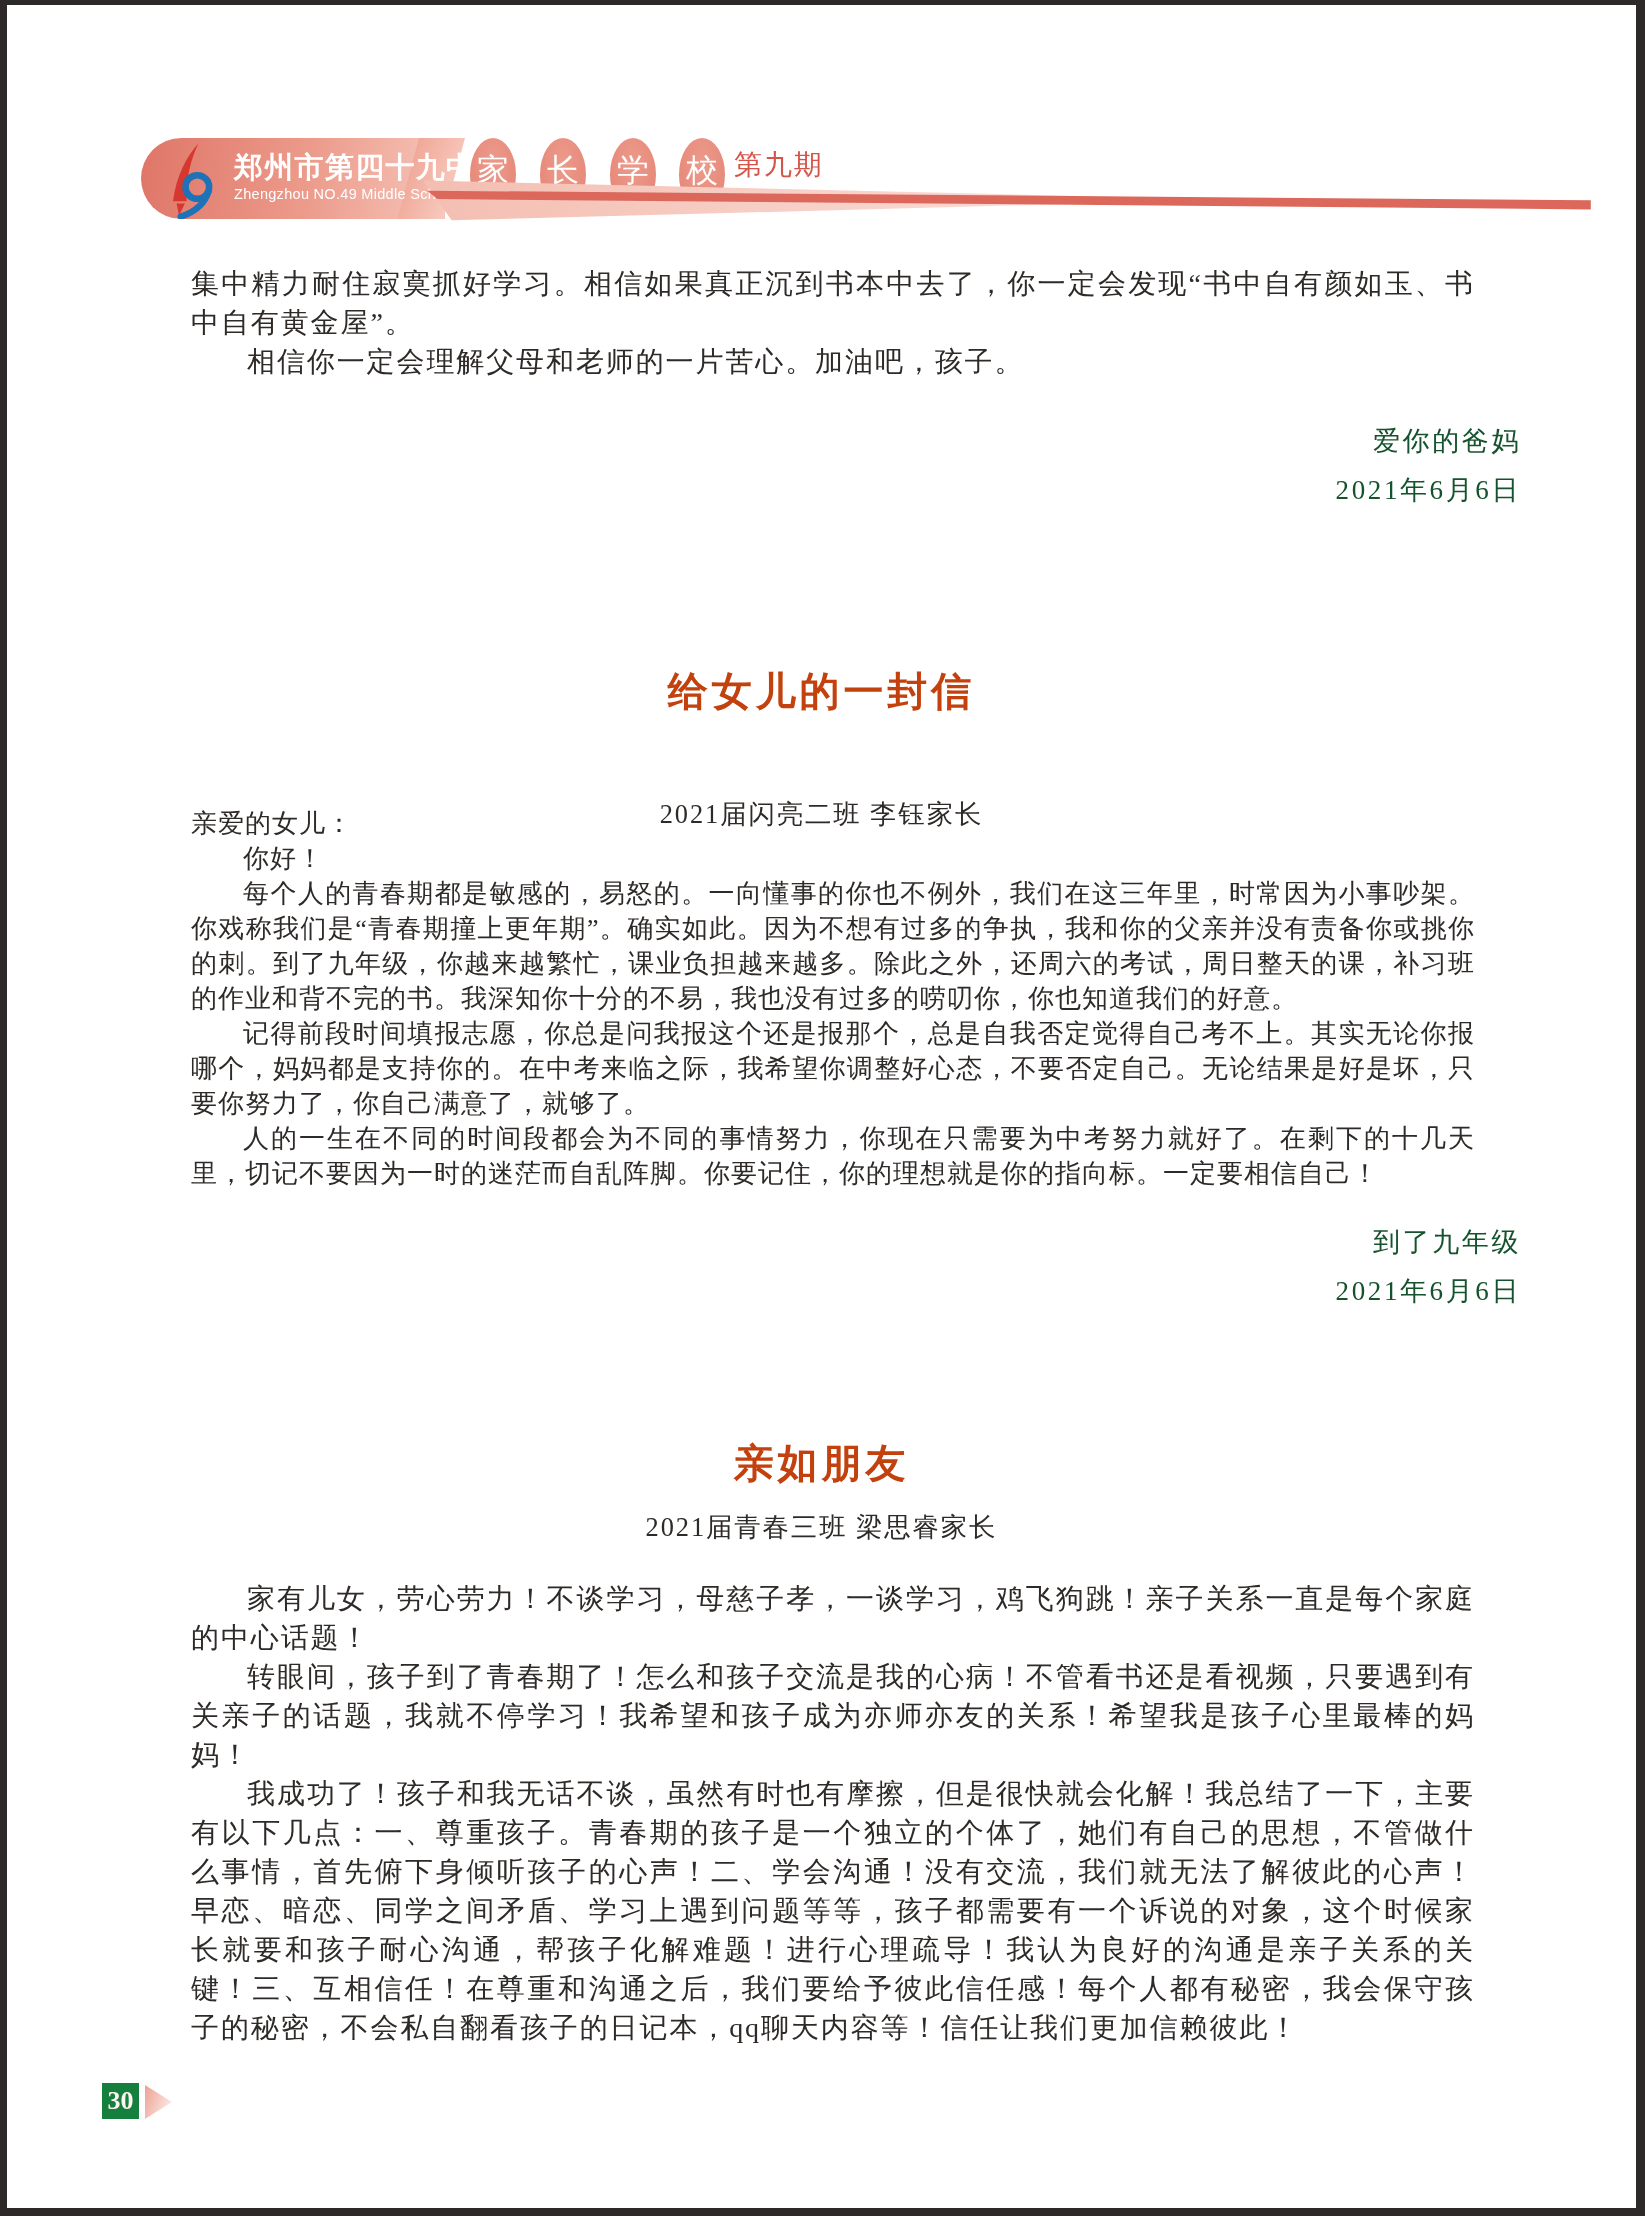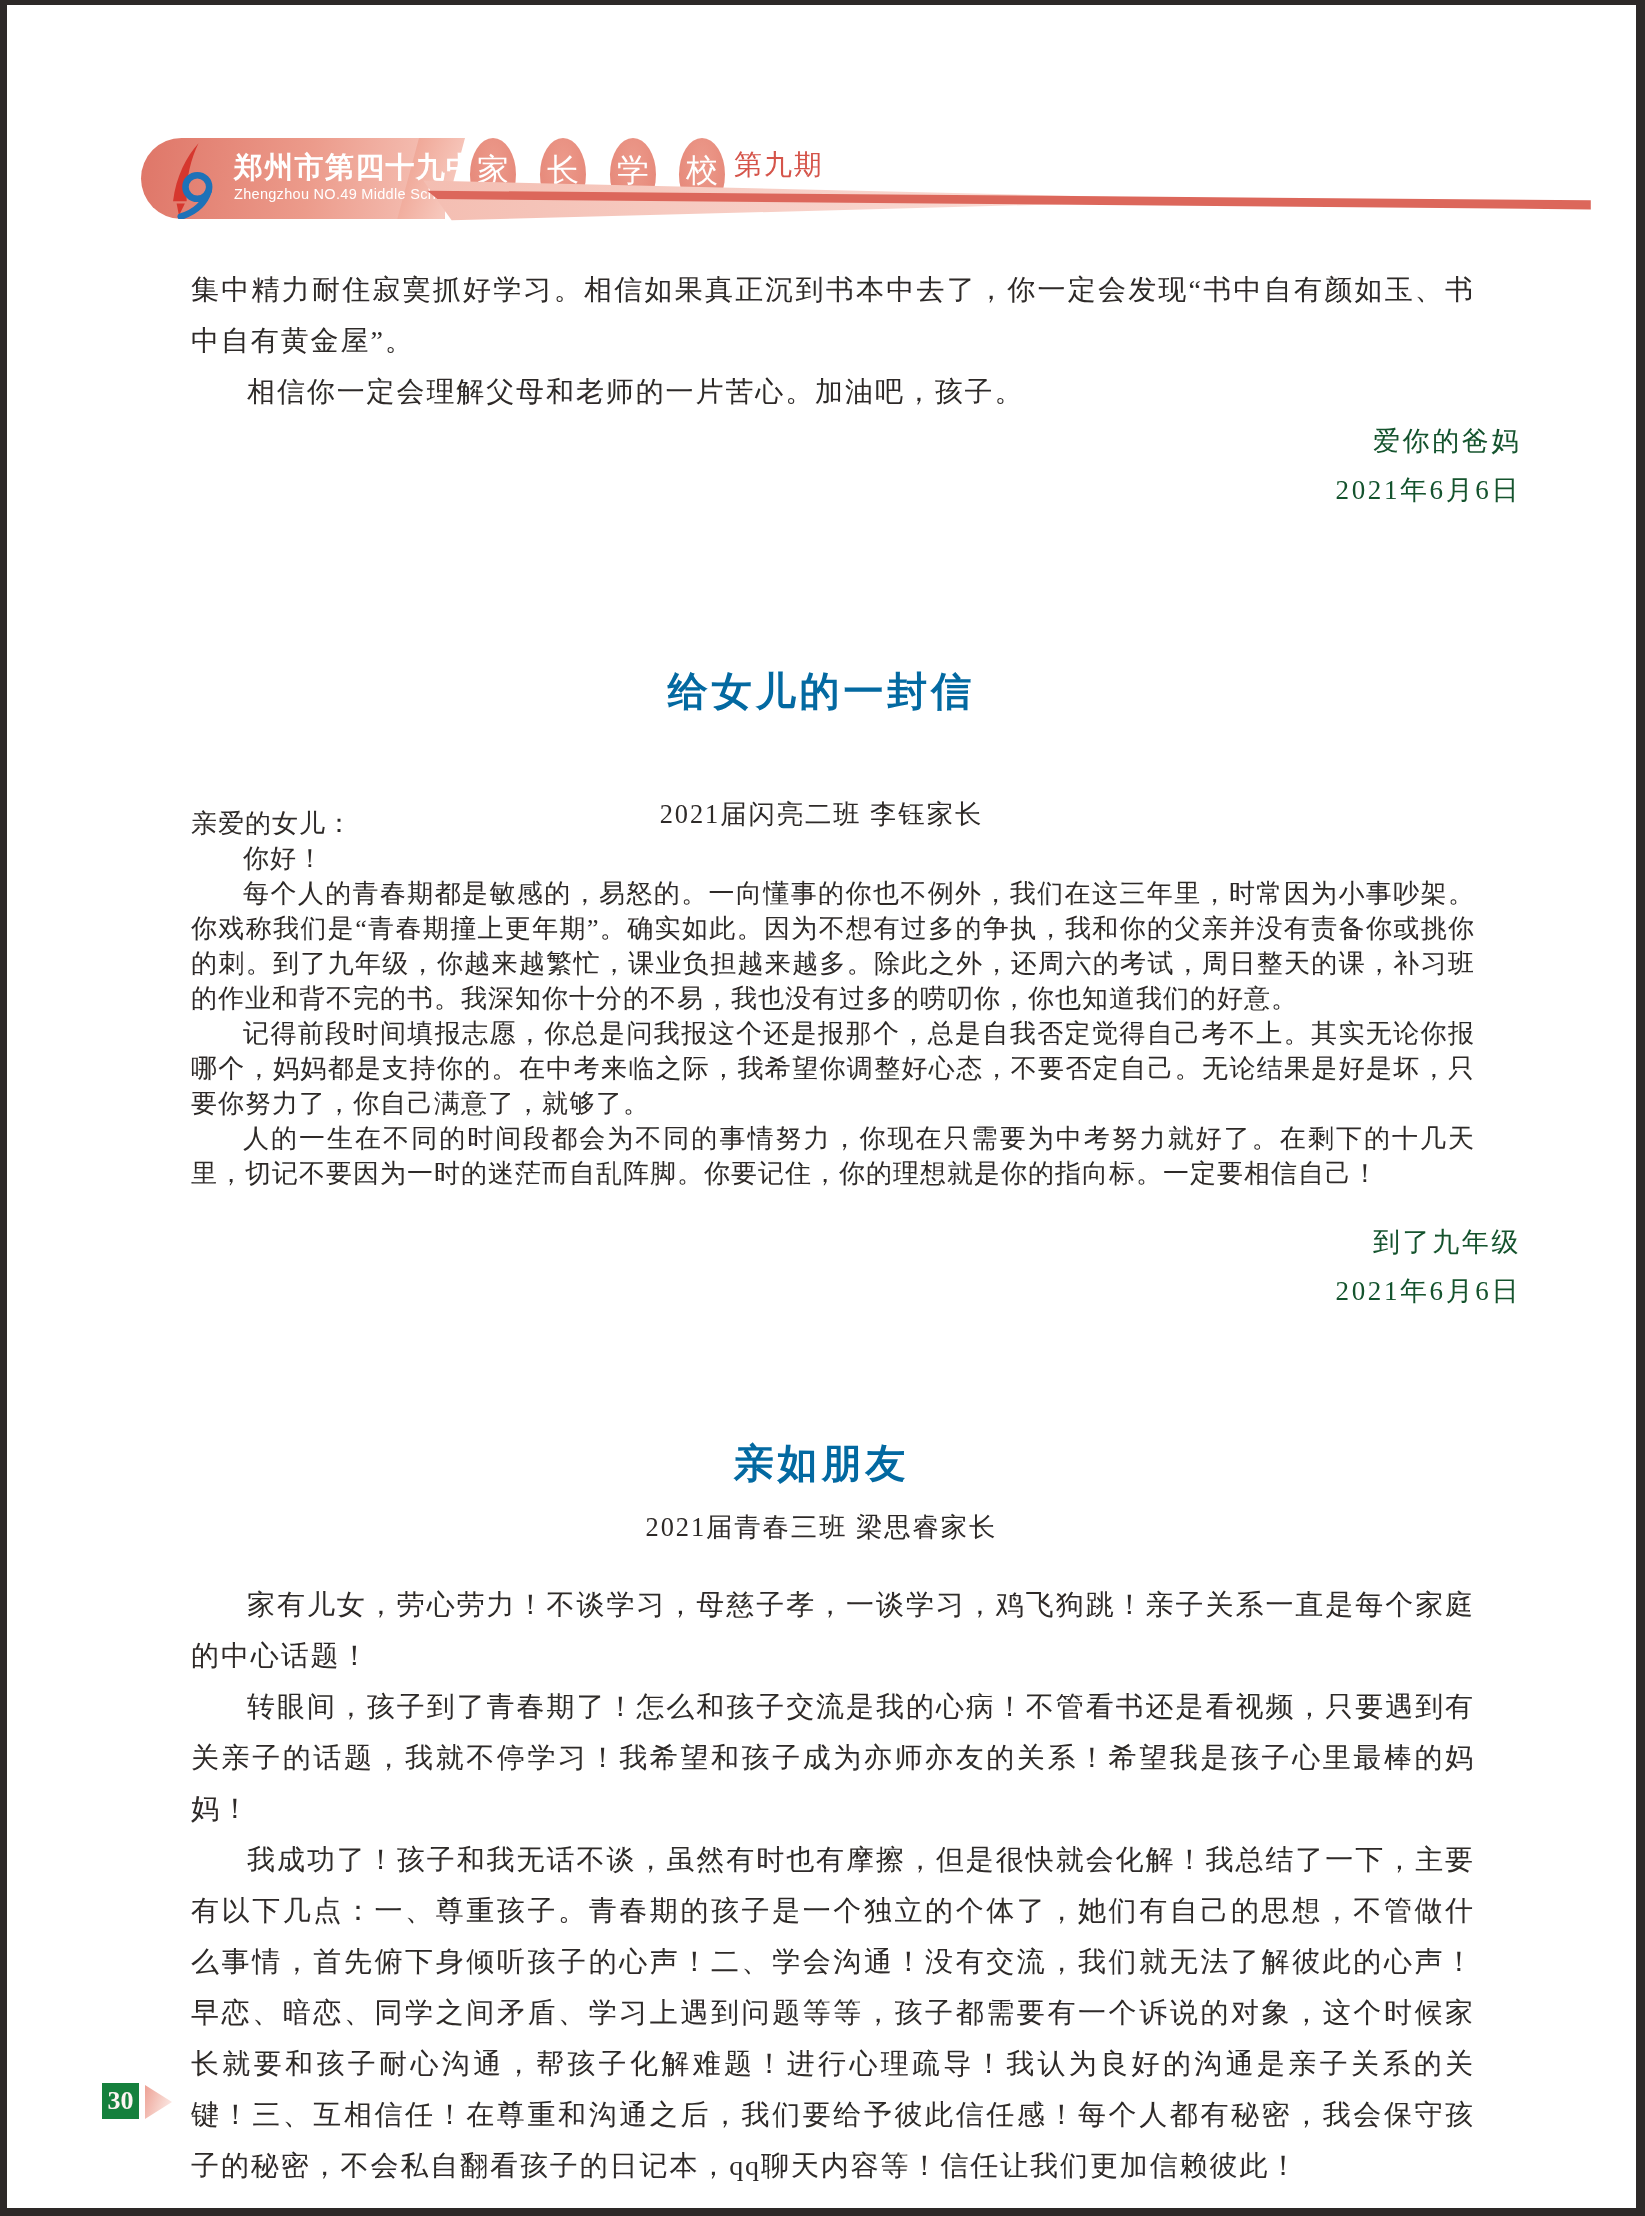--- a/index.html
+++ b/index.html
@@ -57,34 +57,34 @@
   .issue{
     position:absolute;left:727px;top:141px;z-index:3;
     color:#d5544a;font-size:28px;letter-spacing:1.9px;
     font-family:"Liberation Sans","DejaVu Sans",sans-serif;white-space:nowrap;
   }
   
   .textcol{position:absolute;left:184px;width:1284px;color:#2e2a28;text-align:justify;}
   .textcol p{margin:0;}
   .indent{text-indent:2em;}
   .no-indent{text-indent:0;}
-  .body-lg{font-size:28px;line-height:51px;letter-spacing:1.9px;}
+  .body-lg{font-size:28px;line-height:39px;letter-spacing:1.9px;}
   .body-md{font-size:26px;line-height:35px;letter-spacing:1px;}
   .prev-end{top:259px;}
   .letter1-body{top:801px;}
   .letter2-body{top:1574px;}
   .sig{
     position:absolute;left:1192px;width:322px;text-align:right;
     color:#14532d;font-size:27px;line-height:49px;letter-spacing:2.6px;white-space:nowrap;
   }
   .sig-1{top:412px;}
   .sig-2{top:1213px;}
   .article-title{
     position:absolute;left:0;width:100%;margin:0;text-align:center;
-    color:#0369a1;font-size:40px;font-weight:bold;letter-spacing:3.9px;
+    color:#c2410c;font-size:40px;font-weight:bold;letter-spacing:3.9px;
   }
   .title-1{top:659px;}
   .title-2{top:1431px;}
   .byline{
     position:absolute;left:0;width:100%;text-align:center;
     color:#2e2a28;font-size:26.4px;letter-spacing:1.9px;
   }
   .byline-1{top:792px;}
   .byline-2{top:1505px;}
   

